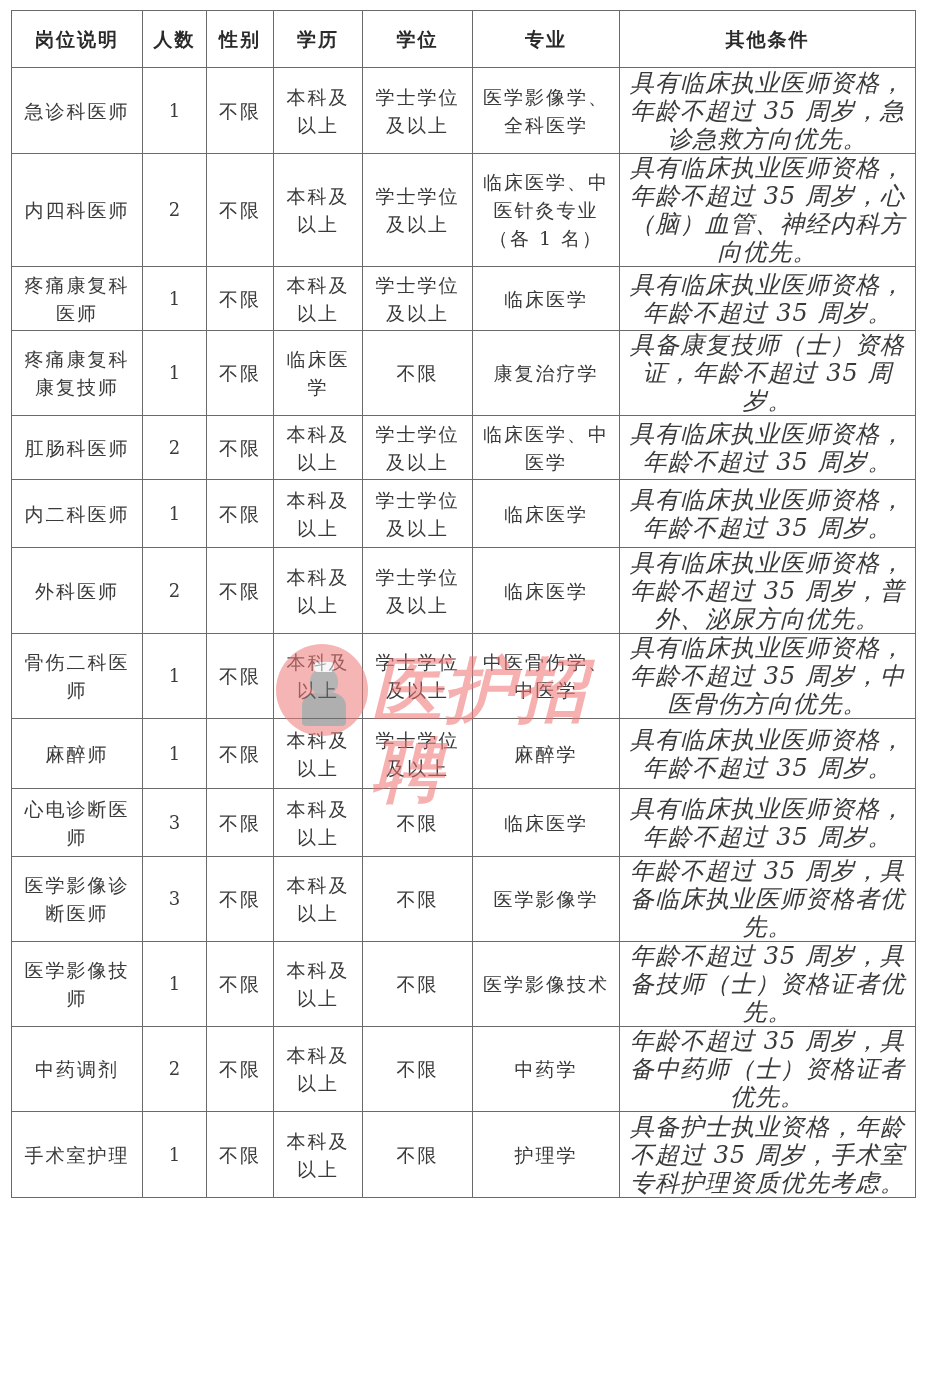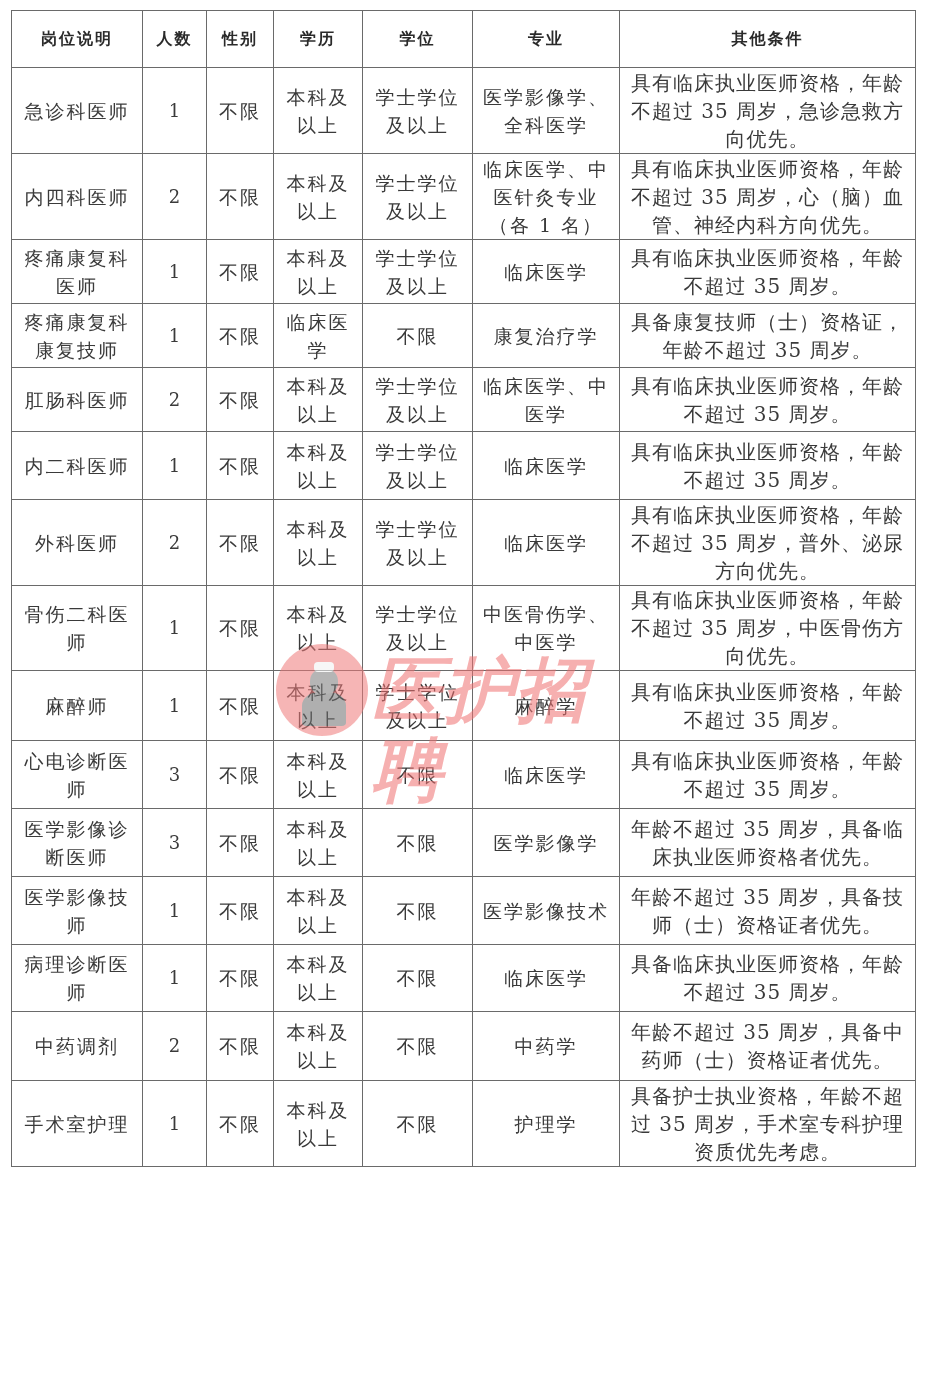--- a/index.html
+++ b/index.html
@@ -19,22 +19,22 @@
       border: 1.5px solid #6a6a6a;
       text-align: center;
       vertical-align: middle;
       padding: 0 5px;
       font-size: 19px;
       line-height: 28px;
       font-weight: normal;
       letter-spacing: 2px;
       word-break: break-all;
     }
-    table.jobs th { font-weight: bold; color: #2a2a2a; font-size: 16px; height: 56px; }
-    table.jobs td.other { letter-spacing: 1px; font-size: 20px; padding: 0 4px; }
+    table.jobs th { font-weight: bold; color: #2a2a2a; font-size: 19px; height: 56px; }
+    table.jobs td.other { letter-spacing: 1px; font-size: 24px; padding: 0 4px; font-style: italic; }
     table.jobs td.num { font-size: 18px; letter-spacing: 0; }
     .watermark {
       position: absolute; left: 272px; top: 636px;
       width: 380px; height: 110px;
       pointer-events: none;
       opacity: 0.55;
     }
     .wm-circle {
       position: absolute; left: 4px; top: 8px;
       width: 92px; height: 92px; border-radius: 50%;
@@ -186,29 +186,20 @@
         </tr>
         <tr style="height: 68px;">
           <td>医学影像技师</td>
           <td class="num">1</td>
           <td>不限</td>
           <td>本科及以上</td>
           <td>不限</td>
           <td>医学影像技术</td>
           <td class="other">年龄不超过 35 周岁，具备技师（士）资格证者优先。</td>
         </tr>
-        <tr style="height: 67px;">
-          <td>病理诊断医师</td>
-          <td class="num">1</td>
-          <td>不限</td>
-          <td>本科及以上</td>
-          <td>不限</td>
-          <td>临床医学</td>
-          <td class="other">具备临床执业医师资格，年龄不超过 35 周岁。</td>
-        </tr>
         <tr style="height: 69px;">
           <td>中药调剂</td>
           <td class="num">2</td>
           <td>不限</td>
           <td>本科及以上</td>
           <td>不限</td>
           <td>中药学</td>
           <td class="other">年龄不超过 35 周岁，具备中药师（士）资格证者优先。</td>
         </tr>
         <tr style="height: 86px;">

